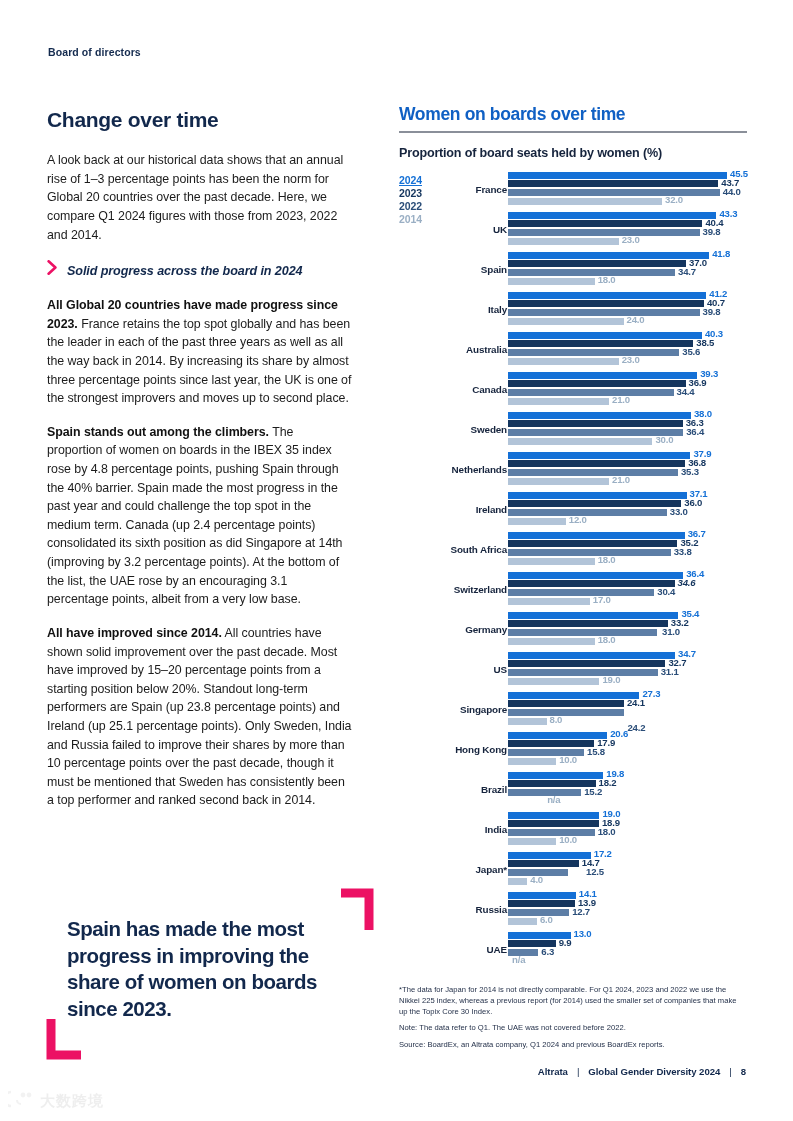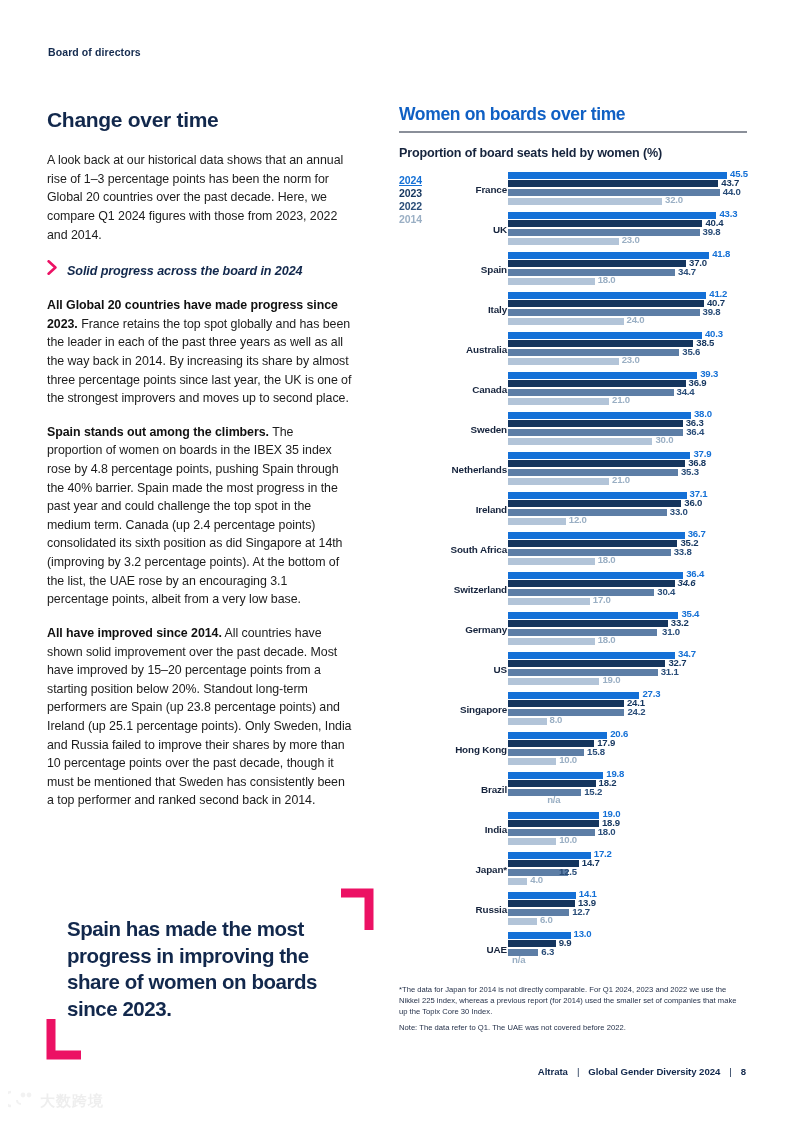--- a/index.html
+++ b/index.html
@@ -435,21 +435,21 @@
               <div class="barline">
                 <div class="bar" style="width: 131.4px; background: rgb(20, 112, 214);"></div>
                 <div class="bar-val" style="color: rgb(20, 112, 214); left: 134.4px;">27.3</div>
               </div>
               <div class="barline">
                 <div class="bar" style="width: 115.998px; background: rgb(20, 53, 94);"></div>
                 <div class="bar-val" style="color: rgb(20, 53, 94); left: 118.998px;">24.1</div>
               </div>
               <div class="barline">
                 <div class="bar" style="width: 116.479px; background: rgb(93, 126, 166);"></div>
-                <div class="bar-val" style="color: rgb(42, 77, 120); left: 119.479px;">24.2</div>
+                <div class="bar-val" style="color: rgb(42, 77, 120); left: 119.479px; margin-top: 16px;">24.2</div>
               </div>
               <div class="barline">
                 <div class="bar" style="width: 38.5055px; background: rgb(178, 196, 216);"></div>
                 <div class="bar-val" style="color: rgb(154, 175, 196); left: 41.5055px;">8.0</div>
               </div>
             </div>
           </div>
           <div class="group">
             <div class="group-label">Hong Kong</div>
             <div class="bars">
@@ -518,21 +518,21 @@
               <div class="barline">
                 <div class="bar" style="width: 82.7868px; background: rgb(20, 112, 214);"></div>
                 <div class="bar-val" style="color: rgb(20, 112, 214); left: 85.7868px;">17.2</div>
               </div>
               <div class="barline">
                 <div class="bar" style="width: 70.7538px; background: rgb(20, 53, 94);"></div>
                 <div class="bar-val" style="color: rgb(20, 53, 94); left: 73.7538px;">14.7</div>
               </div>
               <div class="barline">
                 <div class="bar" style="width: 60.1648px; background: rgb(93, 126, 166);"></div>
-                <div class="bar-val" style="color: rgb(42, 77, 120); left: 51px; text-align: right;">12.5</div>
+                <div class="bar-val" style="color: rgb(42, 77, 120); left: 78px; text-align: right;">12.5</div>
               </div>
               <div class="barline">
                 <div class="bar" style="width: 19.2527px; background: rgb(178, 196, 216);"></div>
                 <div class="bar-val" style="color: rgb(154, 175, 196); left: 22.2527px;">4.0</div>
               </div>
             </div>
           </div>
           <div class="group">
             <div class="group-label">Russia</div>
             <div class="bars">
@@ -574,20 +574,21 @@
               </div>
             </div>
           </div>
         </div>
     </div>
   </div>
 
   <div class="notes" id="notes">
       <div class="note">*The data for Japan for 2014 is not directly comparable. For Q1 2024, 2023 and 2022 we use the Nikkei 225 index, whereas a previous report (for 2014) used the smaller set of companies that make up the Topix Core 30 Index.</div>
       <div class="note">Note: The data refer to Q1. The UAE was not covered before 2022.</div>
+      <div class="note">Source: BoardEx, an Altrata company, Q1 2024 and previous BoardEx reports.</div>
     </div>
 
   <div class="footer">
     <span>Altrata</span>
     <span class="sep">|</span>
     <span>Global Gender Diversity 2024</span>
     <span class="sep">|</span>
     <span>8</span>
   </div>
 

